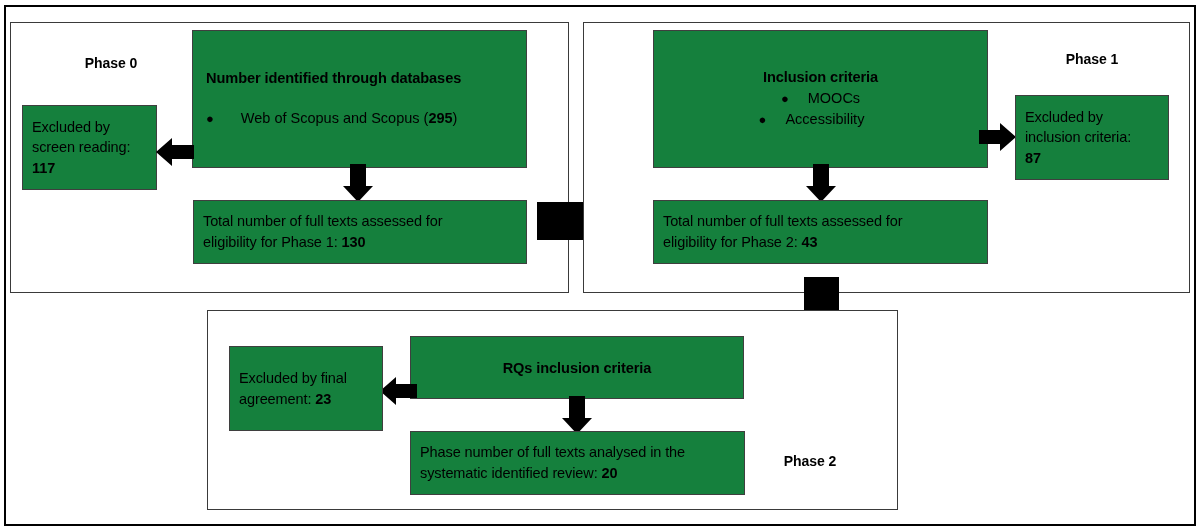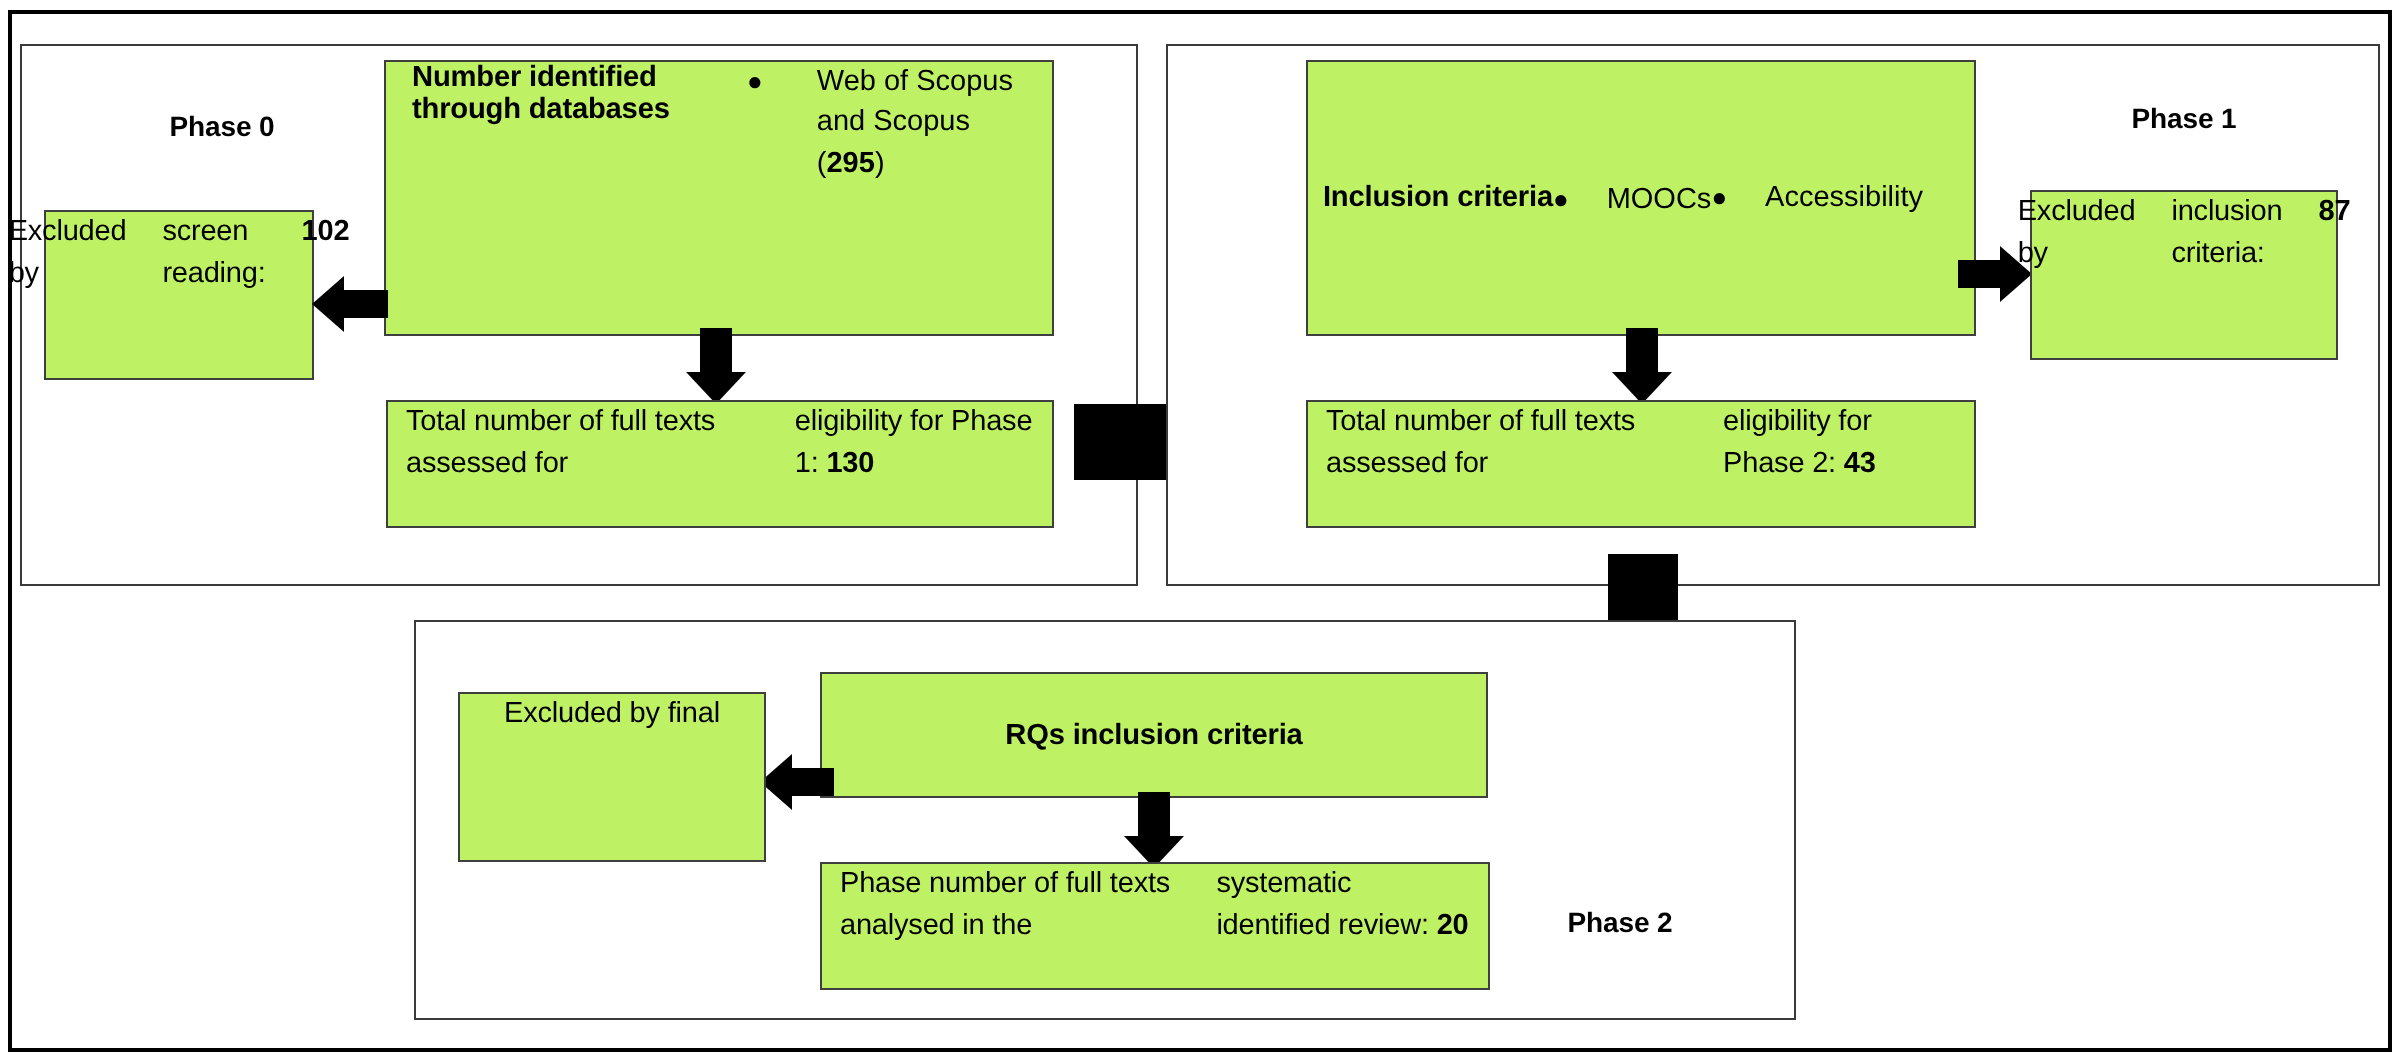--- a/index.html
+++ b/index.html
@@ -26,23 +26,23 @@
     width: 1192px; height: 521px;
     border: 2px solid #000000;
   }
 
   
   .panel { border: 1.6px solid #3a3a3a; background: #ffffff; }
 
   
   .box {
     border: 1.6px solid #3f3f3f;
-    background: #bef264;
+    background: #15803d;
     display: flex;
-    flex-direction: row;
+    flex-direction: column;
     justify-content: center;
   }
   .box.center { align-items: center; text-align: center; }
 
   .txt {
     font-size: 14.5px;
     line-height: 1.42;
     letter-spacing: -0.1px;
   }
   .txt.pad { padding: 0 9px; }
@@ -89,21 +89,21 @@
       <span class="bullet-dot">●</span>
       <span style="margin-left:18px;">
         <span>Web of Scopus and Scopus (</span><span class="bold">295</span><span>)</span>
       </span>
     </div>
   </div>
 
   <div class="abs box" style="left:22px; top:105px; width:135px; height:85px;">
     <div class="txt pad">Excluded by</div>
     <div class="txt pad">screen reading:</div>
-    <div class="txt pad bold">102</div>
+    <div class="txt pad bold">117</div>
   </div>
 
   <div class="abs arrow" style="left:156px; top:138px; width:38px; height:28px;">
     <svg width="38" height="28" viewBox="0 0 38 28">
       <polygon points="0,14 16,0 16,7 38,7 38,21 16,21 16,28" fill="#000000"></polygon>
     </svg>
   </div>
 
   <div class="abs arrow" style="left:343px; top:164px; width:30px; height:38px;">
     <svg width="30" height="38" viewBox="0 0 30 38">
@@ -176,20 +176,21 @@
   </div>
 
   <div class="abs arrow" style="left:380px; top:377px; width:37px; height:28px;">
     <svg width="37" height="28" viewBox="0 0 37 28">
       <polygon points="0,14 16,0 16,7 37,7 37,21 16,21 16,28" fill="#000000"></polygon>
     </svg>
   </div>
 
   <div class="abs box" style="left:229px; top:346px; width:154px; height:85px;">
     <div class="txt pad">Excluded by final</div>
+    <div class="txt pad"><span>agreement: </span><span class="bold">23</span></div>
   </div>
 
   <div class="abs arrow" style="left:562px; top:396px; width:30px; height:38px;">
     <svg width="30" height="38" viewBox="0 0 30 38">
       <polygon points="15,38 0,22 7,22 7,0 23,0 23,22 30,22" fill="#000000"></polygon>
     </svg>
   </div>
 
   <div class="abs box" style="left:410px; top:431px; width:335px; height:64px;">
     <div class="txt pad">Phase number of full texts analysed in the</div>

